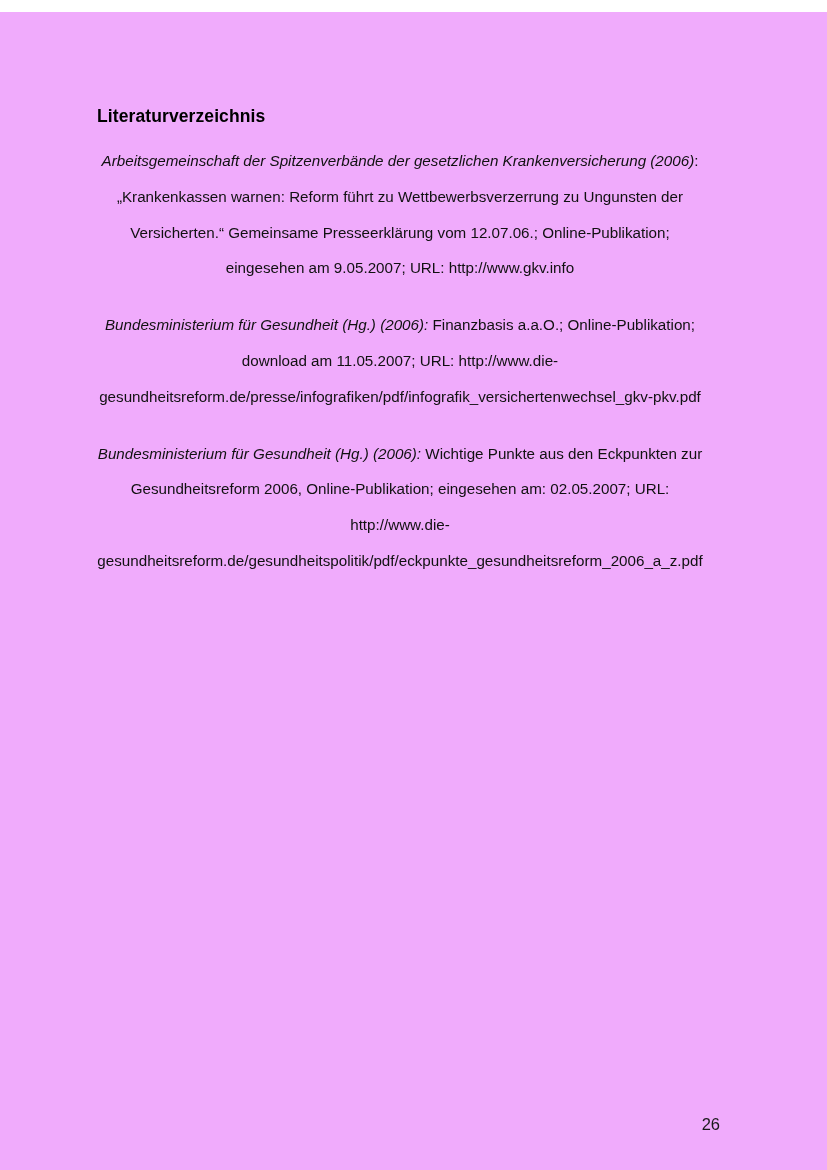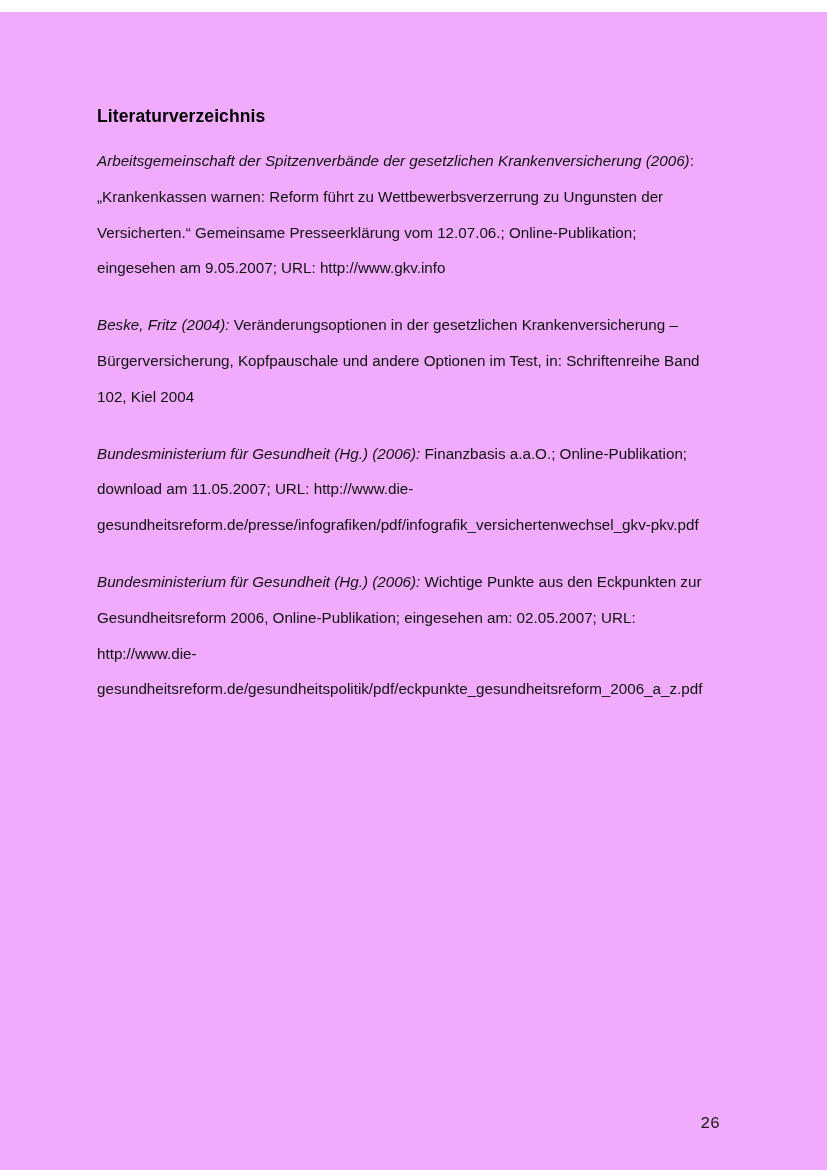--- a/index.html
+++ b/index.html
@@ -35,58 +35,57 @@
   }
   .ref-list {
     list-style: none;
     margin: 0;
     padding: 0;
   }
   .ref-entry {
     font-size: 15.2px;
     line-height: 35.8px;
     margin: 0 0 21px 0;
-    text-align: left;
+    text-align: center;
     word-break: normal;
     overflow-wrap: break-word;
     color: #111111;
   }
   .ref-entry:last-child {
     margin-bottom: 0;
   }
   .ref-lead {
     font-style: italic;
   }
   .ref-rest {
     font-style: normal;
   }
   .page-number {
     position: absolute;
     right: 107px;
     bottom: 48px;
-    font-family: Liberation Mono, monospace;
+    font-family: Liberation Sans, sans-serif;
     font-size: 16.5px;
     line-height: 20px;
     color: #1a1a1a;
   }
 </style>
 </head>
 <body>
 
 <div class="page">
 
   <div class="content">
 
     <h1 class="doc-title">Literaturverzeichnis</h1>
 
     <div class="ref-list">
 
       <p class="ref-entry"><span class="ref-lead">Arbeitsgemeinschaft der Spitzenverbände der gesetzlichen Krankenversicherung (2006)</span><span class="ref-rest">: „Krankenkassen warnen: Reform führt zu Wettbewerbsverzerrung zu Ungunsten der Versicherten.“ Gemeinsame Presseerklärung vom 12.07.06.; Online-Publikation; eingesehen am 9.05.2007; URL: http://www.gkv.info</span></p>
 
-      <p class="ref-entry"><span class="ref-lead">Beske, Fritz (2004):</span><span class="ref-rest"> Veränderungsoptionen in der gesetzlichen Krankenversicherung – Bürgerversicherung, Kopfpauschale und andere Optionen im Test, in: Schriftenreihe Band 102, Kiel 2004</span></p>
 
 
 
 
       <p class="ref-entry"><span class="ref-lead">Bundesministerium für Gesundheit (Hg.) (2006):</span><span class="ref-rest"> Finanzbasis a.a.O.; Online-Publikation; download am 11.05.2007; URL: http://www.die-gesundheitsreform.de/presse/infografiken/pdf/infografik_versichertenwechsel_gkv-pkv.pdf</span></p>
 
       <p class="ref-entry"><span class="ref-lead">Bundesministerium für Gesundheit (Hg.) (2006):</span><span class="ref-rest"> Wichtige Punkte aus den Eckpunkten zur Gesundheitsreform 2006, Online-Publikation; eingesehen am: 02.05.2007; URL: http://www.die-gesundheitsreform.de/gesundheitspolitik/pdf/eckpunkte_gesundheitsreform_2006_a_z.pdf</span></p>
 
     </div>
   </div>

